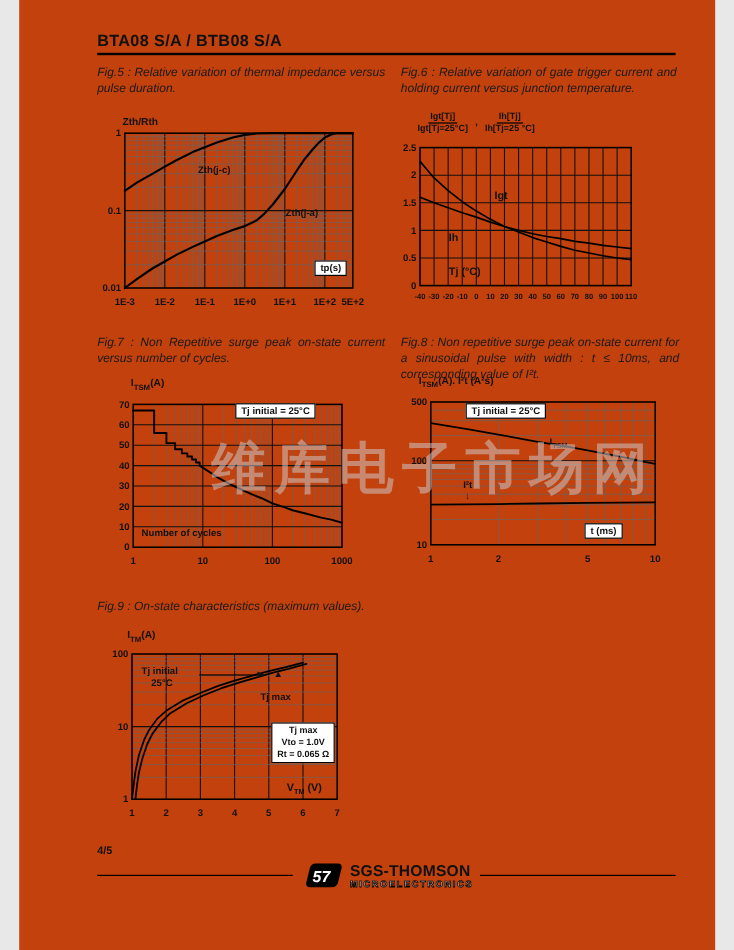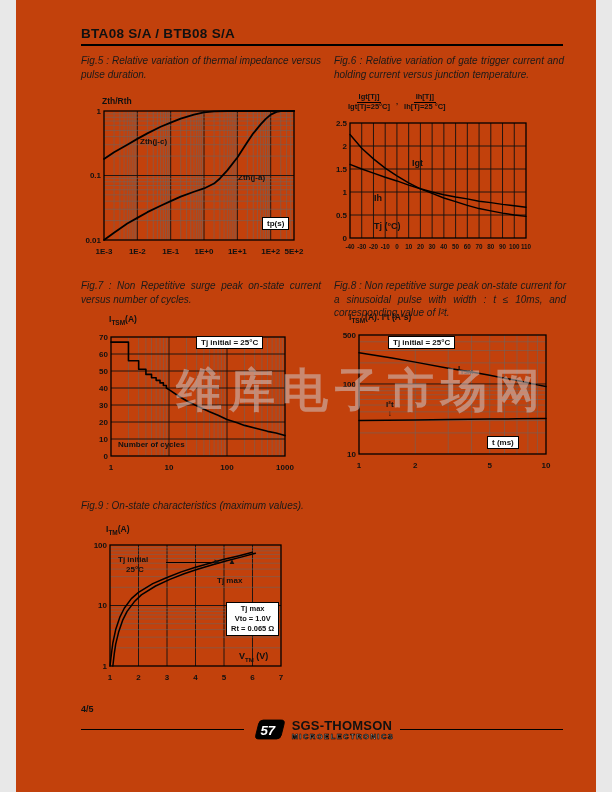--- a/index.html
+++ b/index.html
@@ -115,21 +115,21 @@
         <text x="128.02" y="151" font-size="8" font-weight="bold" text-anchor="middle" fill="#111" font-family="Liberation Sans, sans-serif">1E+0</text>
         <text x="161.36" y="151" font-size="8" font-weight="bold" text-anchor="middle" fill="#111" font-family="Liberation Sans, sans-serif">1E+1</text>
         <text x="194.70" y="151" font-size="8" font-weight="bold" text-anchor="middle" fill="#111" font-family="Liberation Sans, sans-serif">1E+2</text>
         <text x="218.00" y="151" font-size="8" font-weight="bold" text-anchor="middle" fill="#111" font-family="Liberation Sans, sans-serif">5E+2</text>
         <text x="25" y="10.6" font-size="8" font-weight="bold" text-anchor="end" fill="#111" font-family="Liberation Sans, sans-serif">1</text>
         <text x="25" y="75.1" font-size="8" font-weight="bold" text-anchor="end" fill="#111" font-family="Liberation Sans, sans-serif">0.1</text>
         <text x="25" y="139.6" font-size="8" font-weight="bold" text-anchor="end" fill="#111" font-family="Liberation Sans, sans-serif">0.01</text>
         <polyline points="28.00,56.03 38.04,49.17 51.30,41.73 61.34,35.85 71.38,30.37 84.64,23.75 94.68,19.64 104.71,15.69 117.98,11.58 128.02,9.44 138.05,8.28 151.32,8.00 218.00,8.00" fill="none" stroke="#000" stroke-width="1.8" stroke-linejoin="round" stroke-linecap="round"></polyline>
         <polyline points="28.00,137.00 38.04,129.65 51.30,120.53 61.34,114.91 71.38,109.18 84.64,102.72 94.68,98.17 104.71,93.65 117.98,88.74 128.02,85.44 138.05,80.56 143.92,75.45 151.32,67.39 161.36,54.52 171.39,39.06 177.26,30.37 184.66,21.39 189.53,16.06 194.70,11.58 200.57,8.85 204.73,8.00 218.00,8.00" fill="none" stroke="#000" stroke-width="1.8" stroke-linejoin="round" stroke-linecap="round"></polyline>
       </svg>
-    <div class="ann" style="left:64px;top:34px;">Zth(j-c)</div>
+    <div class="ann" style="left:89px;top:34px;">Zth(j-c)</div>
     <div class="ann" style="left:162px;top:70px;">Zth(j-a)</div>
     <div class="annbox" style="left:186px;top:114px;">tp(s)</div>
   </div>
 
   <div class="cap" style="left:318px;top:54px;width:230px;">Fig.6 : Relative variation of gate trigger current and holding current versus junction temperature.</div>
   <div class="fracrow" style="left:332px;top:92px;">
     <span class="frac"><span class="num">Igt[Tj]</span><span class="den" style="display:block;">Igt[Tj=25°C]</span></span>
     <span>,</span>
     <span class="frac"><span class="num">Ih[Tj]</span><span class="den" style="display:block;">Ih[Tj=25 °C]</span></span>
   </div>

